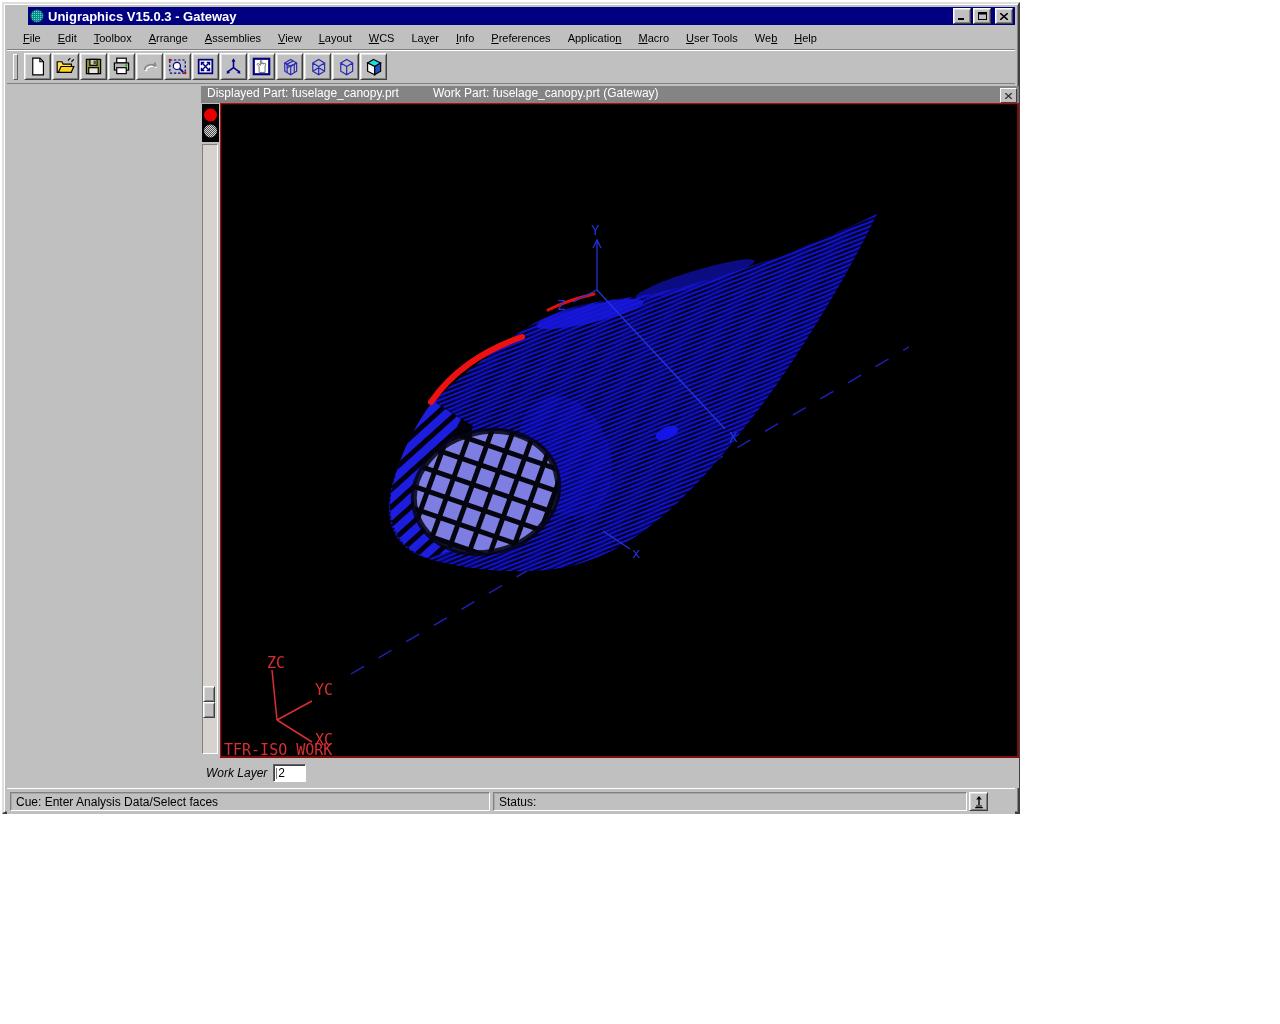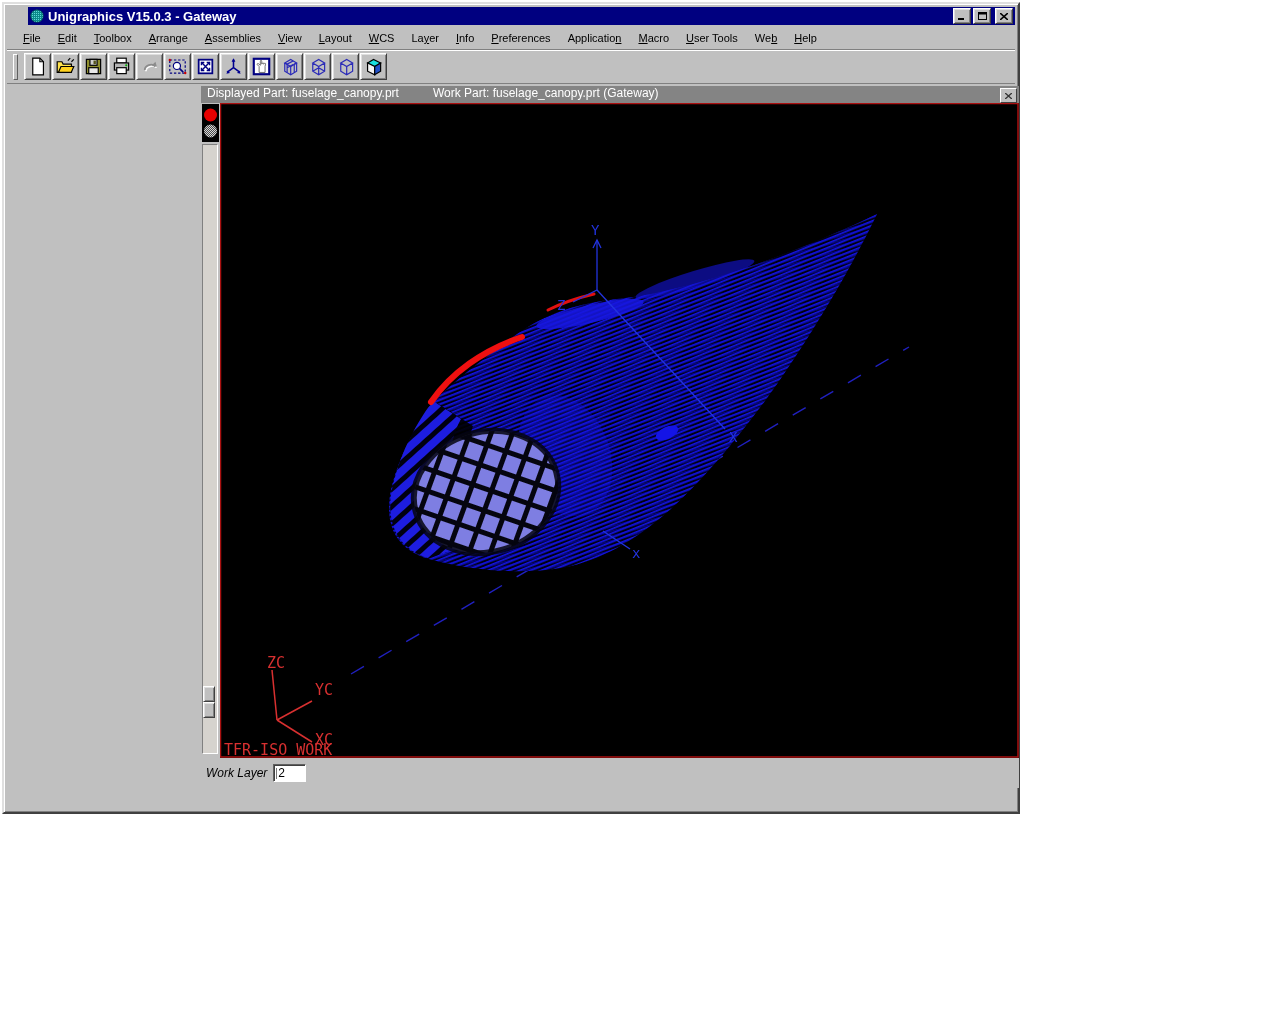--- a/index.html
+++ b/index.html
@@ -356,15 +356,30 @@
         <div id="worklayer-row">
           <span class="lbl">Work Layer</span>
           <div id="worklayer-input">
             <span class="caret"></span>
             <span>2</span>
           </div>
         </div>
       </div>
     </div>
 
+    <div id="statusbar">
+      <div class="status-field" id="status-cue">
+        <span>Cue: Enter Analysis Data/Select faces</span>
+      </div>
+      <div class="status-field" id="status-msg">
+        <span>Status:</span>
+      </div>
+      <div id="interrupt-btn">
+        <svg width="12" height="14" viewBox="0 0 12 14">
+          <path d="M6 4v6" stroke="#000" stroke-width="1.4"></path>
+          <path d="M6 1L3.2 4.6h5.6z" fill="#000"></path>
+          <path d="M3 11h6M2.2 12.7h7.6" stroke="#000" stroke-width="1.2"></path>
+        </svg>
+      </div>
+    </div>
 
   </div>
 </div>
 
 </body></html>

